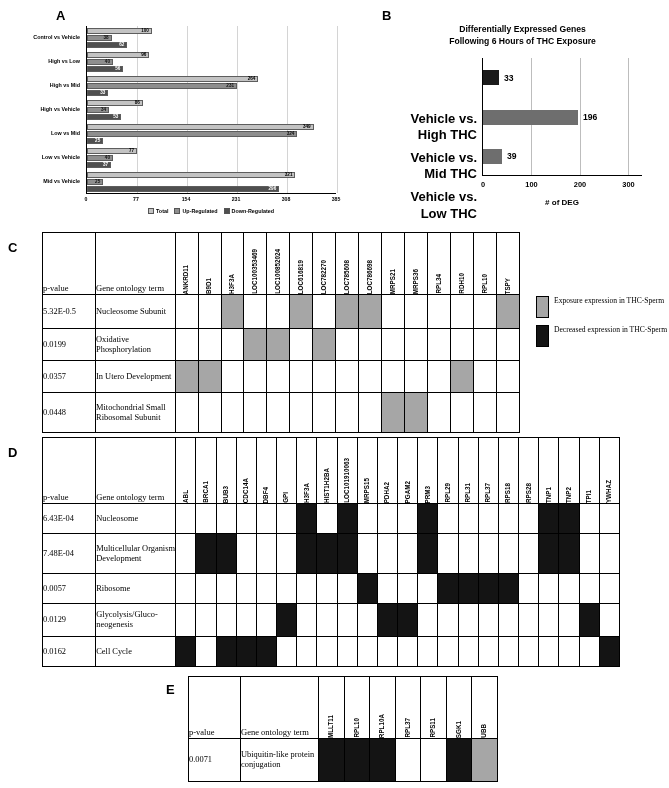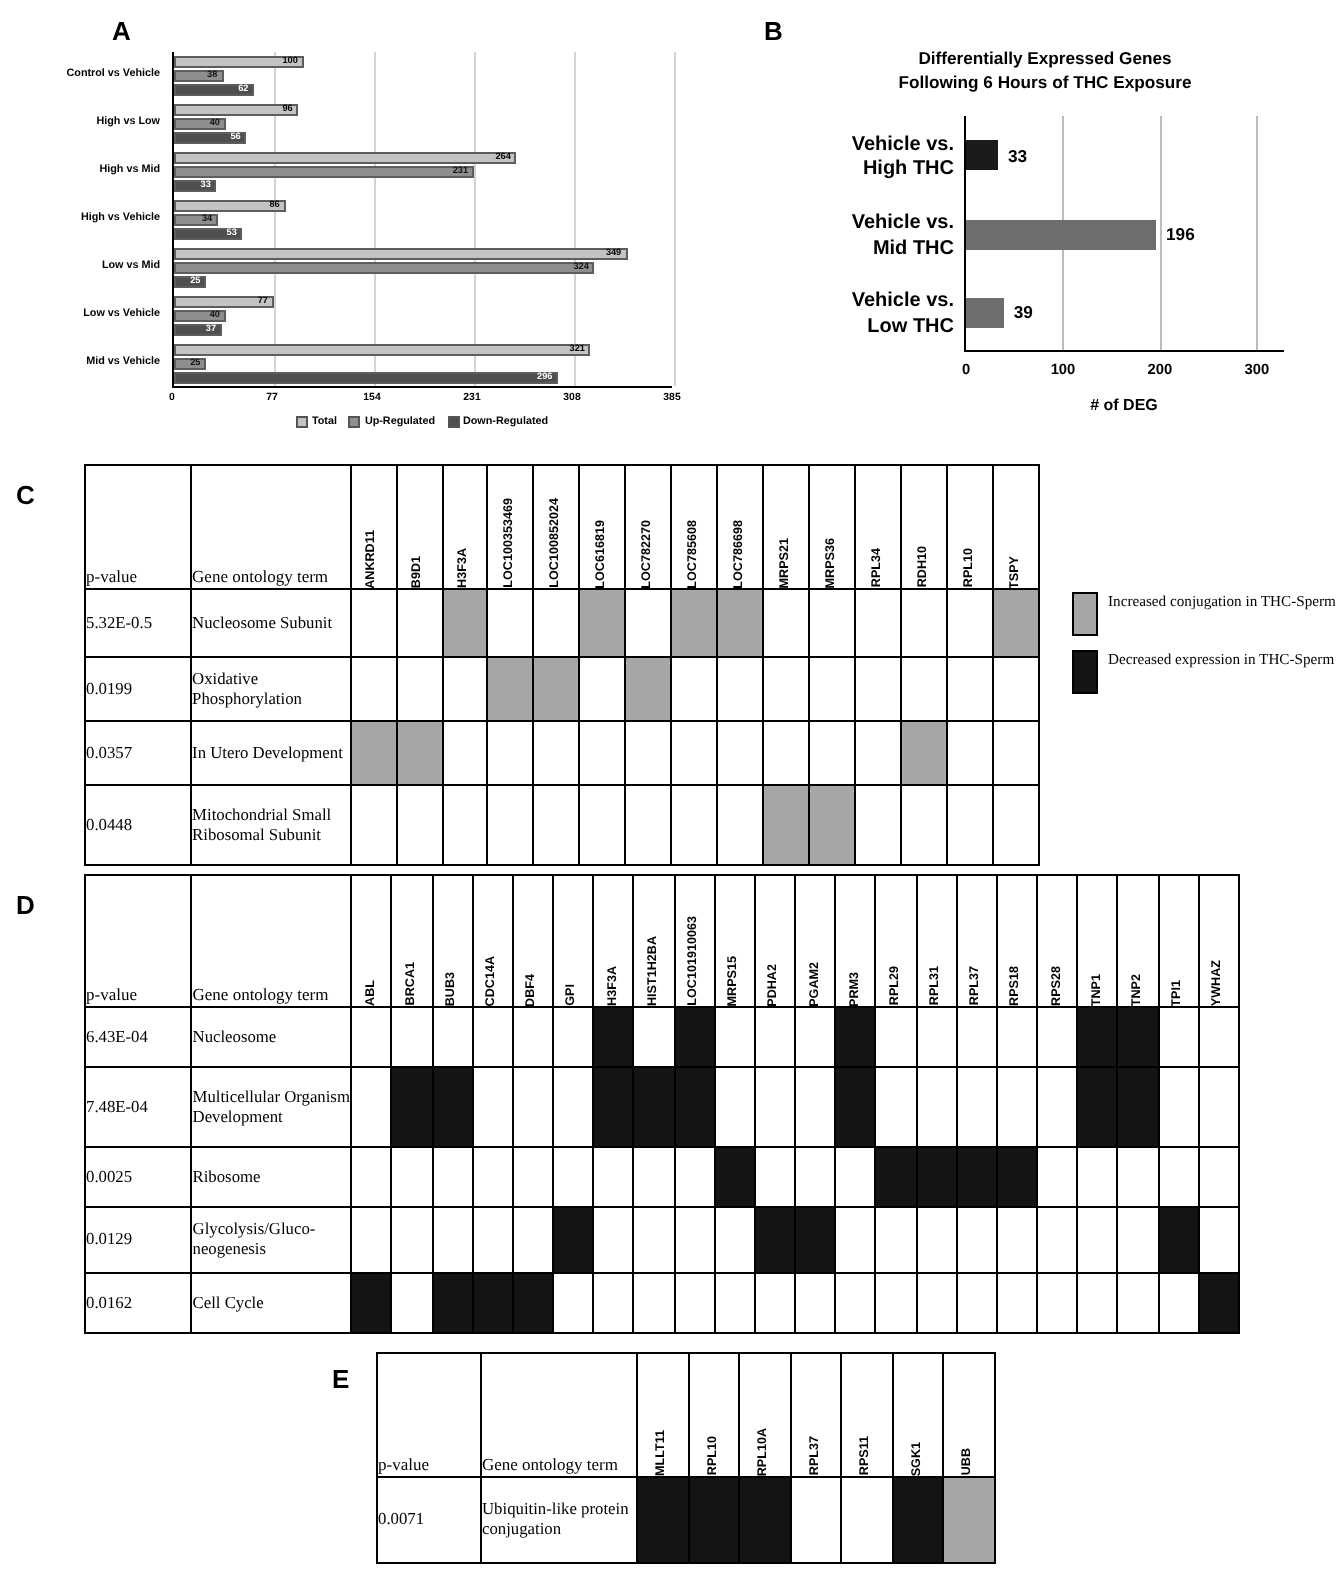--- a/index.html
+++ b/index.html
@@ -75,22 +75,23 @@
   #panelB .grid { position:absolute; top:0; bottom:0; width:1px; background:#bdbdbd; }
   #panelB .brow { position:absolute; left:0; height:15px; }
   #panelB .brow .bb { position:absolute; left:0; top:0; height:100%; }
   #panelB .brow .vv {
     position:absolute; top:50%; transform:translateY(-50%);
     font-family:"Liberation Sans", sans-serif; font-weight:bold; font-size:8.6px;
     white-space:nowrap;
   }
   #panelB .ylab {
     position:absolute; right:0; width:100px; text-align:right;
-    font-family:"Liberation Sans", sans-serif; font-weight:bold; font-size:10px;
+    font-family:"Liberation Sans", sans-serif; font-weight:bold; font-size:13px;
     line-height:1.25;
+    margin-top:44px;
   }
   #panelB .xt {
     position:absolute; transform:translateX(-50%); top:122px;
     font-family:"Liberation Sans", sans-serif; font-weight:bold; font-size:7.4px;
   }
   #panelB .axtitle {
     position:absolute; left:110px; top:190px; width:160px; text-align:center;
     font-family:"Liberation Sans", sans-serif; font-weight:bold; font-size:8px;
   }
 
@@ -434,21 +435,21 @@
           <td class="m w"></td>
           <td class="m w"></td>
           <td class="m w"></td>
         </tr>
       </tbody>
     </table>
 </div>
 <div class="legendC">
     <div class="row">
       <div class="box g"></div>
-      <div class="txt">Increased conjugation in THC-Sperm</div>
+      <div class="txt">Exposure expression in THC-Sperm</div>
     </div>
     <div class="row">
       <div class="box k"></div>
       <div class="txt">Decreased expression in THC-Sperm</div>
     </div>
   </div>
 
 <div id="panelD">
   <div class="panel-letter" style="left:-34px; top:8px;">D</div>
   <table class="gotable tbl" id="tableD">
@@ -597,21 +598,21 @@
           <td class="m w"></td>
           <td class="m w"></td>
           <td class="m w"></td>
           <td class="m w"></td>
           <td class="m k"></td>
           <td class="m k"></td>
           <td class="m w"></td>
           <td class="m w"></td>
         </tr>
         <tr style="height: 30px;">
-          <td class="cell-p">0.0025</td>
+          <td class="cell-p">0.0057</td>
           <td class="cell-t">Ribosome</td>
           <td class="m w"></td>
           <td class="m w"></td>
           <td class="m w"></td>
           <td class="m w"></td>
           <td class="m w"></td>
           <td class="m w"></td>
           <td class="m w"></td>
           <td class="m w"></td>
           <td class="m w"></td>

